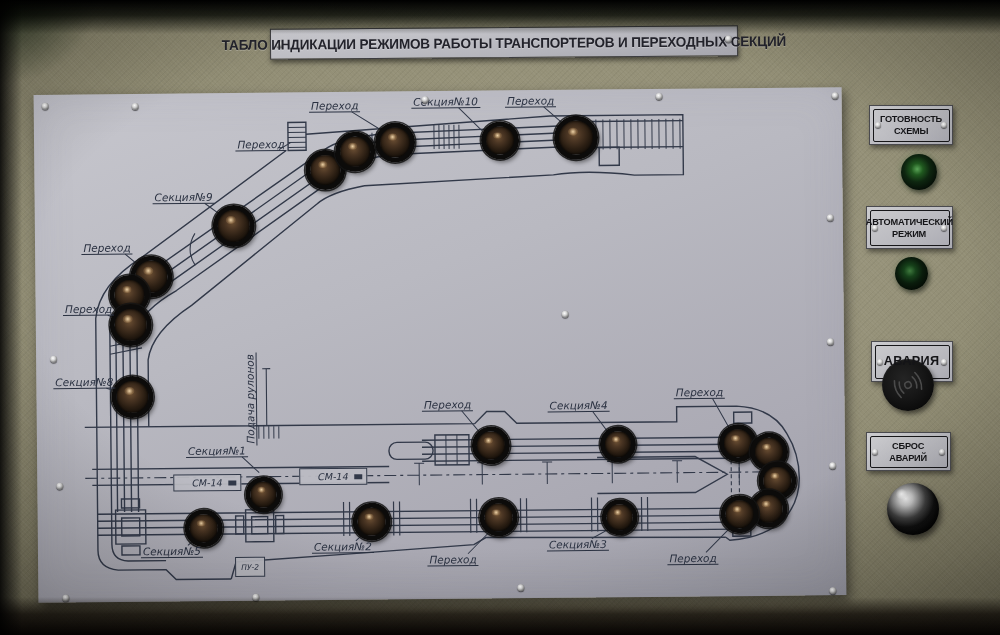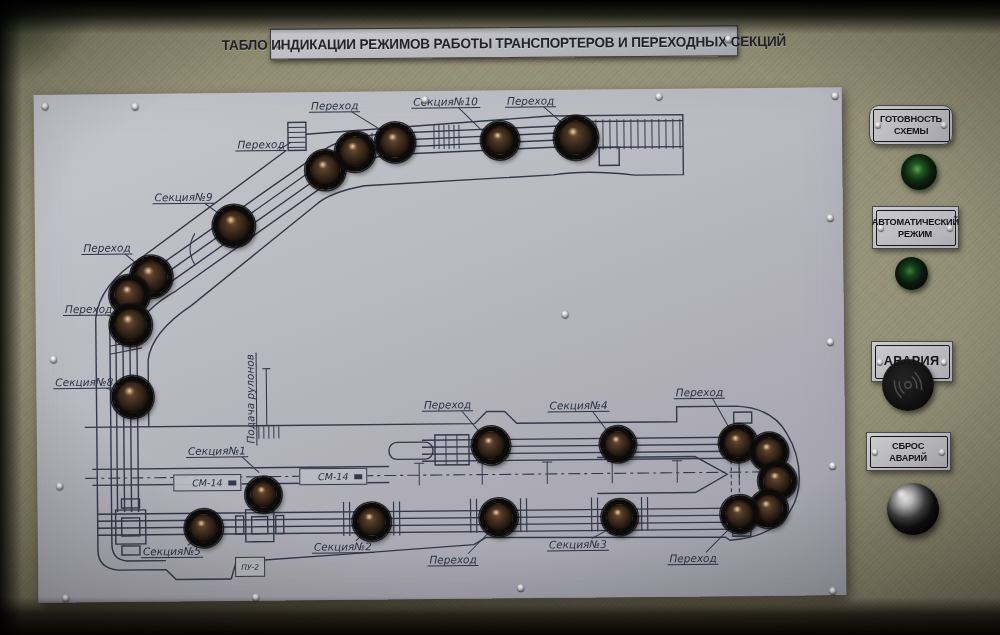--- a/index.html
+++ b/index.html
@@ -67,22 +67,22 @@
     display:flex;flex-direction:column;align-items:center;justify-content:center;}
   .s-plate .frame{position:absolute;inset:2.5px;border:1.7px solid #17171a;border-radius:2px;pointer-events:none;}
   .s-plate .p-screw{position:absolute;width:6px;height:6px;border-radius:50%;top:50%;margin-top:-3px;
     background:radial-gradient(circle at 40% 35%, #fff 0%, #cfcfcf 40%, #6d6d6d 80%);
     box-shadow:0 1px 1px rgba(0,0,0,.5);}
   .s-plate .p-screw.pl{left:5px;} .s-plate .p-screw.pr{right:5px;}
   .s-line{font-size:9.8px;font-weight:bold;color:#141417;line-height:1.2;letter-spacing:-.2px;
     transform:scaleX(.94);white-space:nowrap;z-index:1;}
   #p-alarm .s-line{font-size:13.5px;letter-spacing:.4px;}
 
-  #p-ready{left:869px;top:105px;width:84px;height:40px;border-radius:10px;}
-  #p-auto {left:866px;top:206px;width:87px;height:43px;margin-left:6px;}
+  #p-ready{left:869px;top:105px;width:84px;height:40px;}
+  #p-auto {left:866px;top:206px;width:87px;height:43px;}
   #p-alarm{left:871px;top:309px;width:82px;height:41px;margin-top:32px;}
   #p-reset{left:866px;top:432px;width:85px;height:39px;}
 
   .ind-lamp{position:absolute;border-radius:50%;}
   #lamp-ready{left:901px;top:154px;width:36px;height:36px;
     background:radial-gradient(circle at 45% 42%, #5aa457 0%, #20591f 20%, #0e2610 45%, #040a05 78%, #0b100b 100%);
     box-shadow:0 0 7px rgba(50,95,50,.3), 2px 3px 4px rgba(0,0,0,.5);}
   #lamp-auto{left:895px;top:257px;width:33px;height:33px;
     background:radial-gradient(circle at 45% 42%, #3f7a3e 0%, #16411a 22%, #0a1c0c 48%, #030803 80%, #0a0d0a 100%);
     box-shadow:0 0 6px rgba(40,80,40,.25), 2px 3px 4px rgba(0,0,0,.5);}

